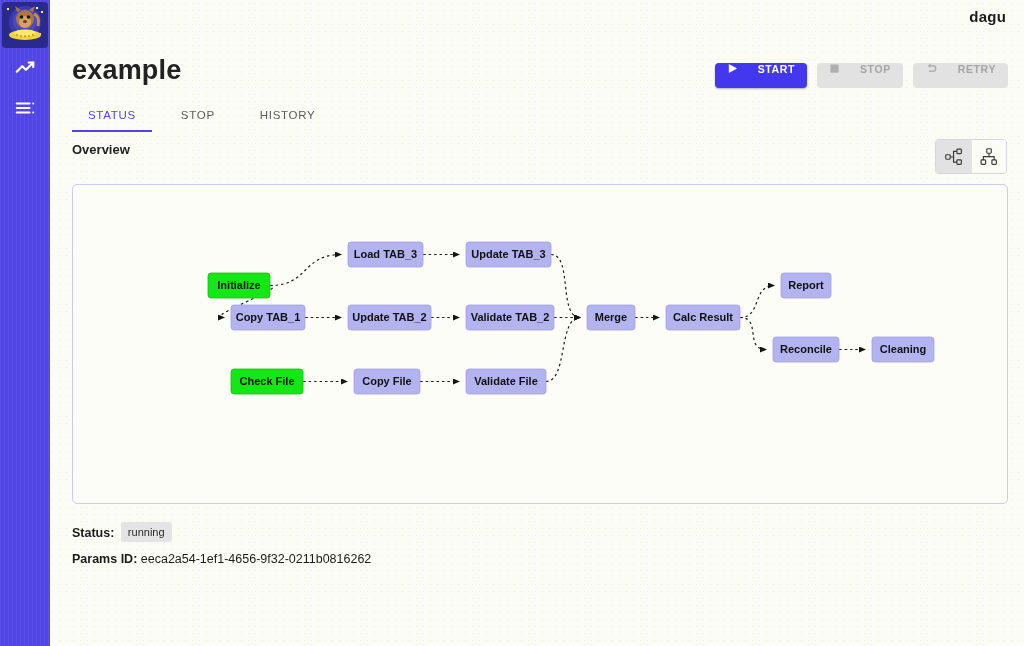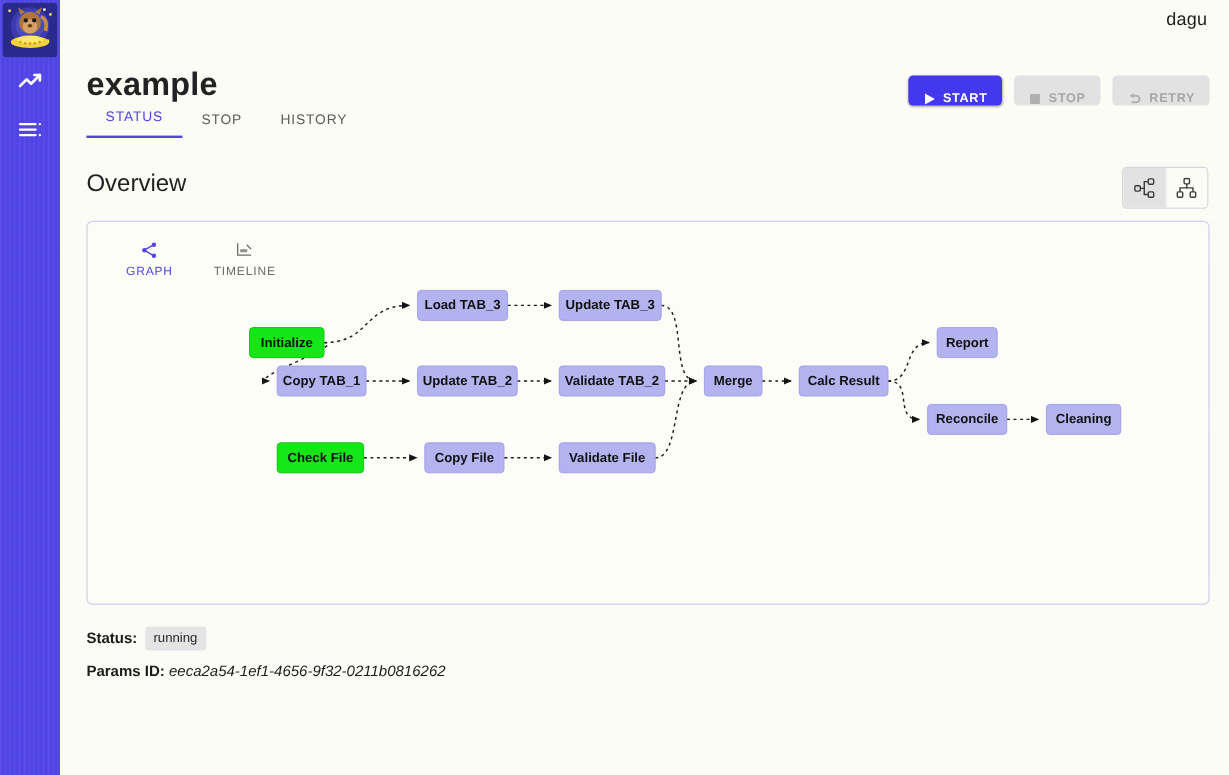--- a/index.html
+++ b/index.html
@@ -38,52 +38,52 @@
     width: 46px; height: 40px;
     display: flex; align-items: center; justify-content: center;
     color: #ffffff; cursor: pointer;
   }
   .side-icon:first-of-type { margin-top: 20px; }
   .side-icon svg { display: block; }
 
   
   .brand {
     position: absolute; right: 18px; top: 8px;
-    font-size: 15px; font-weight: normal; color: #1c1c1c;
+    font-size: 15px; font-weight: bold; color: #1c1c1c;
     letter-spacing: .2px;
   }
   .page-title {
     position: absolute; left: 72px; top: 55px;
     font-size: 27px; font-weight: bold; color: #222; letter-spacing: .2px;
   }
 
   .actions { position: absolute; right: 16px; top: 63px; display: flex; gap: 10px; }
   .btn {
     height: 25px; min-width: 64px;
     border: none; border-radius: 4px;
-    display: inline-flex; align-items: flex-end; justify-content: center; gap: 6px;
+    display: inline-flex; align-items: flex-start; justify-content: center; gap: 20px;
     font-size: 10.5px; font-weight: bold; letter-spacing: .6px;
     padding: 0 12px; cursor: pointer;
     font-family: "Liberation Sans", sans-serif;
   }
   .btn-start { background: #4338ee; color: #fff; box-shadow: 0 1px 2px rgba(0,0,0,.3); }
   .btn-dis { background: #e2e2e2; color: #a6a6a6; cursor: default; }
   .btn svg { display: block; }
 
   
-  .tabs { position: absolute; left: 72px; top: 86px; display: flex; gap: 0; align-items: flex-end; }
+  .tabs { position: absolute; left: 72px; top: 103px; display: flex; gap: 13px; }
   .tab {
     font-size: 11.5px; letter-spacing: .7px; color: #5b5b5b;
     padding: 6px 16px 9px 16px; cursor: pointer; font-weight: 500;
   }
   .tab.active { color: #5145e5; border-bottom: 2px solid #5145e5; }
 
   .overview-title {
     position: absolute; left: 72px; top: 142px;
-    font-size: 20px; font-weight: normal; color: #222;
+    font-size: 13px; font-weight: bold; color: #222;
   }
 
   
   .layout-toggle {
     position: absolute; right: 17px; top: 139px;
     display: flex; border: 1px solid #d6d6dd; border-radius: 4px; overflow: hidden;
   }
   .lt-btn {
     width: 35px; height: 33px; display: flex; align-items: center; justify-content: center;
     background: #fcfcf6; cursor: pointer; border: none;
@@ -119,21 +119,21 @@
   
   .details { position: absolute; left: 72px; top: 522px; width: 930px; }
   .drow { font-size: 12.5px; color: #1b1b1b; margin-bottom: 8.5px; line-height: 16px; }
   .dlabel { font-weight: bold; }
   .badge {
     display: inline-block; background: #e4e4e4; color: #2a2a2a;
     font-size: 11px; border-radius: 3px; padding: 2px 7px; margin-left: 3px;
     vertical-align: 1px;
     text-align: center;
   }
-  .dval { font-weight: normal; font-style: italic; }
+  .dval { font-weight: normal; }
   .spacer { display: inline-block; width: 14px; }
   .loglink { color: #6b6be0; text-decoration: none; font-size: 12.5px; }
 </style>
 </head>
 <body>
 
 <div id="root">
 
   <div class="sidebar">
     <div class="logo">
@@ -250,44 +250,20 @@
           <rect x="13.2" y="13.2" width="5" height="5" rx="1"></rect>
           <path d="M10 5.8 V9.5 H3.7 V13.2"></path>
           <path d="M10 9.5 H15.7 V13.2"></path>
         </svg>
       </span>
     </button>
   </div>
 
   <div class="card">
 
-    <div class="gtabs">
-      <div class="gtab active">
-        <span>
-          <svg width="15" height="15" viewBox="0 0 18 18" fill="#5145e5">
-            <circle cx="13.5" cy="3.5" r="2.2"></circle>
-            <circle cx="4" cy="9" r="2.2"></circle>
-            <circle cx="13.5" cy="14.5" r="2.2"></circle>
-            <line x1="5.6" y1="8" x2="11.8" y2="4.4" stroke="#5145e5" stroke-width="1.4"></line>
-            <line x1="5.6" y1="10" x2="11.8" y2="13.6" stroke="#5145e5" stroke-width="1.4"></line>
-          </svg>
-        </span>
-        <span>GRAPH</span>
-      </div>
-      <div class="gtab">
-        <span>
-          <svg width="15" height="15" viewBox="0 0 18 18" fill="none" stroke="#6b6b6b" stroke-width="1.3" stroke-linecap="round">
-            <path d="M2.5 2.5 V14 H15.5"></path>
-            <rect x="5" y="8" width="7" height="3" fill="#6b6b6b" stroke="none" opacity=".75"></rect>
-            <path d="M12 4 L15.5 7.5"></path>
-          </svg>
-        </span>
-        <span>TIMELINE</span>
-      </div>
-    </div>
 
     <div class="graph-wrap">
       <svg id="dag-svg" width="936" height="266" viewBox="0 0 936 266">
         <defs>
           <marker id="arr" markerWidth="7" markerHeight="7" refX="6" refY="3" orient="auto" markerUnits="userSpaceOnUse">
             <path d="M0,0 L7,3 L0,6 z" fill="#141414"></path>
           </marker>
         </defs>
         <g id="edge-layer">
             <path d="M197,48.5 C236.05,48.5 228.95,17.5 268,17.5" fill="none" stroke="#1a1a1a" stroke-width="1.2" stroke-dasharray="2.5,3" marker-end="url(#arr)"></path>

